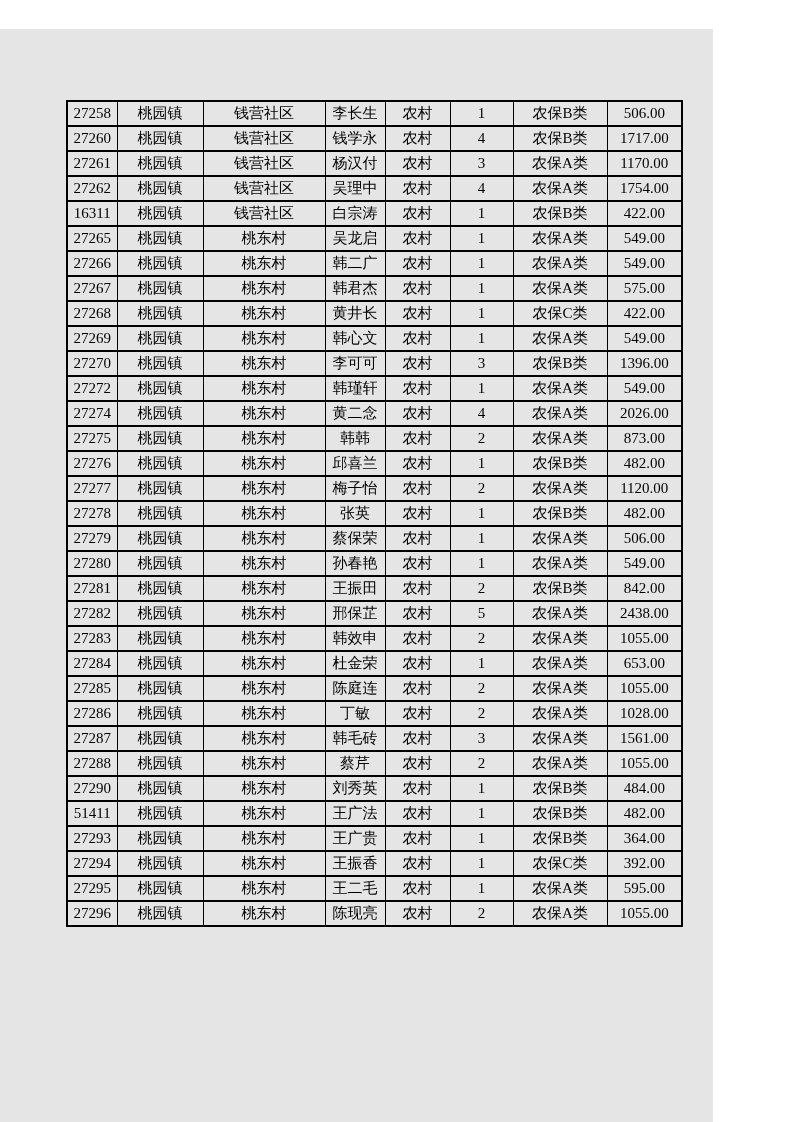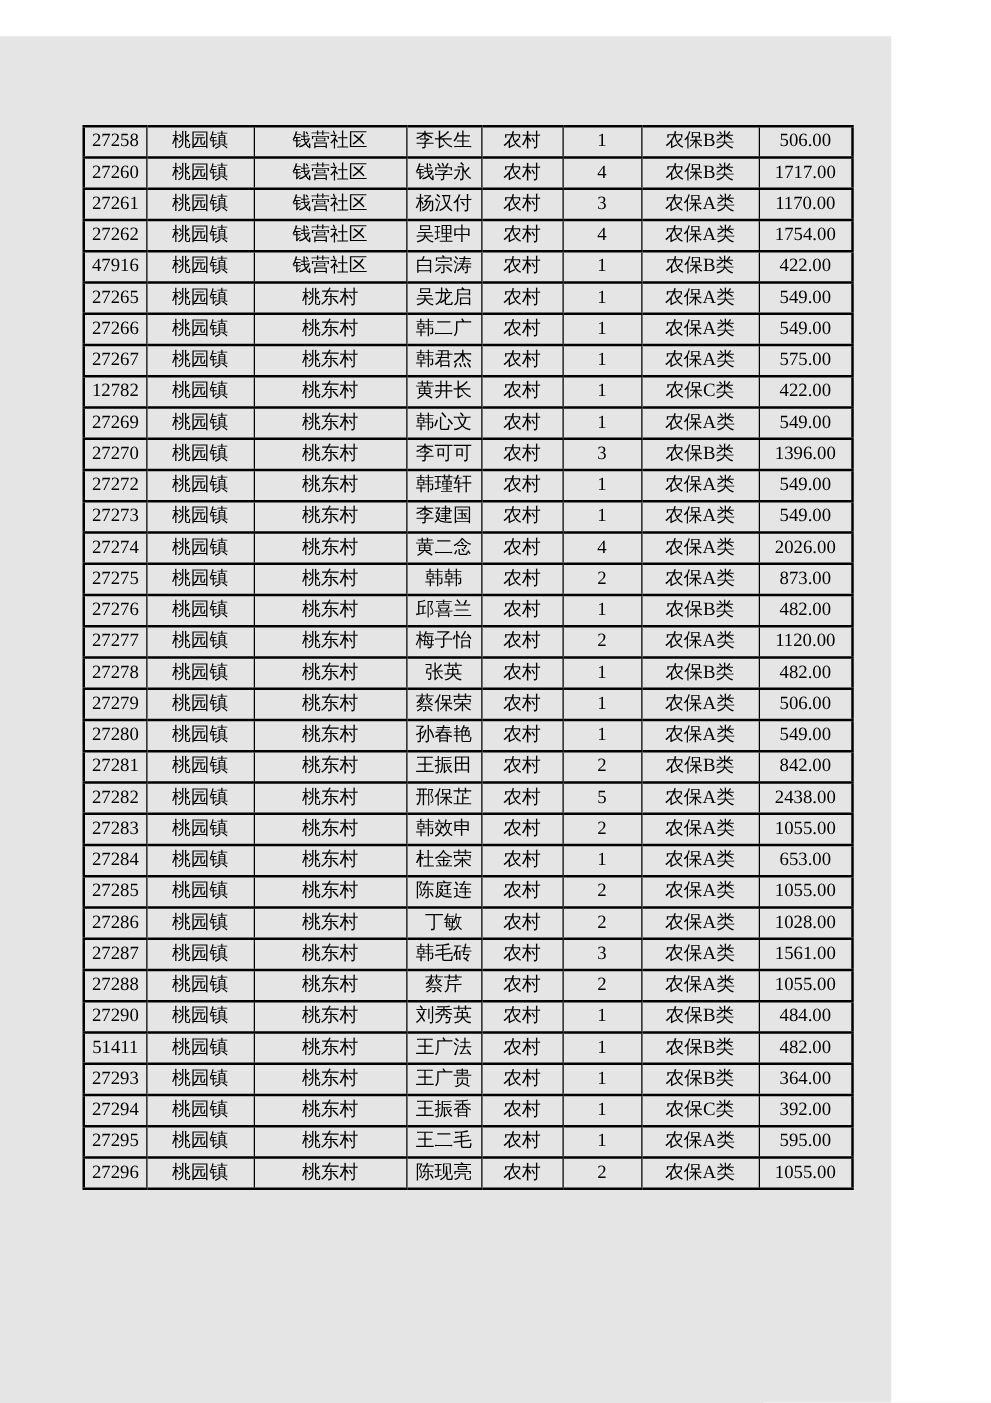--- a/index.html
+++ b/index.html
@@ -105,21 +105,21 @@
           <td>27262</td>
           <td>桃园镇</td>
           <td>钱营社区</td>
           <td>吴理中</td>
           <td>农村</td>
           <td>4</td>
           <td>农保A类</td>
           <td>1754.00</td>
         </tr>
         <tr>
-          <td>47916</td>
+          <td>16311</td>
           <td>桃园镇</td>
           <td>钱营社区</td>
           <td>白宗涛</td>
           <td>农村</td>
           <td>1</td>
           <td>农保B类</td>
           <td>422.00</td>
         </tr>
         <tr>
           <td>27265</td>
@@ -145,21 +145,21 @@
           <td>27267</td>
           <td>桃园镇</td>
           <td>桃东村</td>
           <td>韩君杰</td>
           <td>农村</td>
           <td>1</td>
           <td>农保A类</td>
           <td>575.00</td>
         </tr>
         <tr>
-          <td>12782</td>
+          <td>27268</td>
           <td>桃园镇</td>
           <td>桃东村</td>
           <td>黄井长</td>
           <td>农村</td>
           <td>1</td>
           <td>农保C类</td>
           <td>422.00</td>
         </tr>
         <tr>
           <td>27269</td>
@@ -179,30 +179,20 @@
           <td>农村</td>
           <td>3</td>
           <td>农保B类</td>
           <td>1396.00</td>
         </tr>
         <tr>
           <td>27272</td>
           <td>桃园镇</td>
           <td>桃东村</td>
           <td>韩瑾轩</td>
-          <td>农村</td>
-          <td>1</td>
-          <td>农保A类</td>
-          <td>549.00</td>
-        </tr>
-        <tr>
-          <td>27273</td>
-          <td>桃园镇</td>
-          <td>桃东村</td>
-          <td>李建国</td>
           <td>农村</td>
           <td>1</td>
           <td>农保A类</td>
           <td>549.00</td>
         </tr>
         <tr>
           <td>27274</td>
           <td>桃园镇</td>
           <td>桃东村</td>
           <td>黄二念</td>

